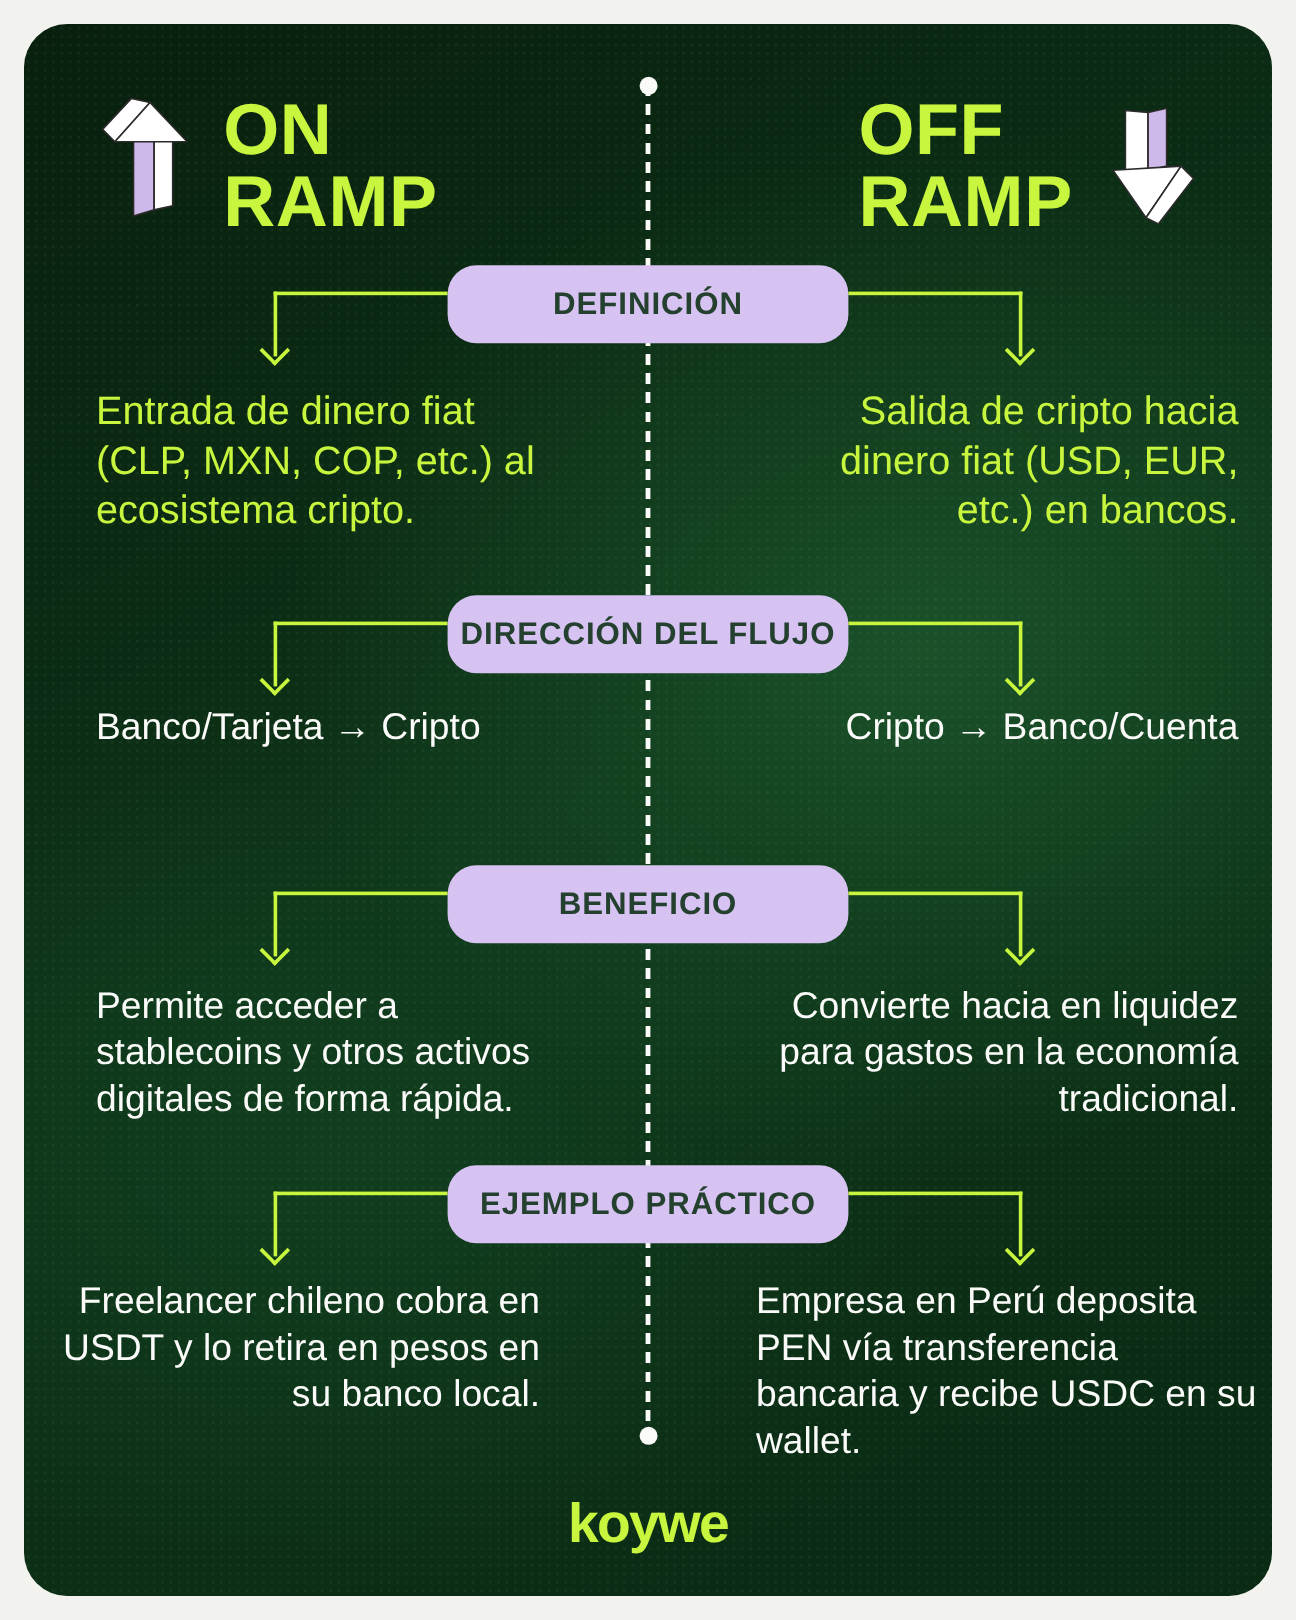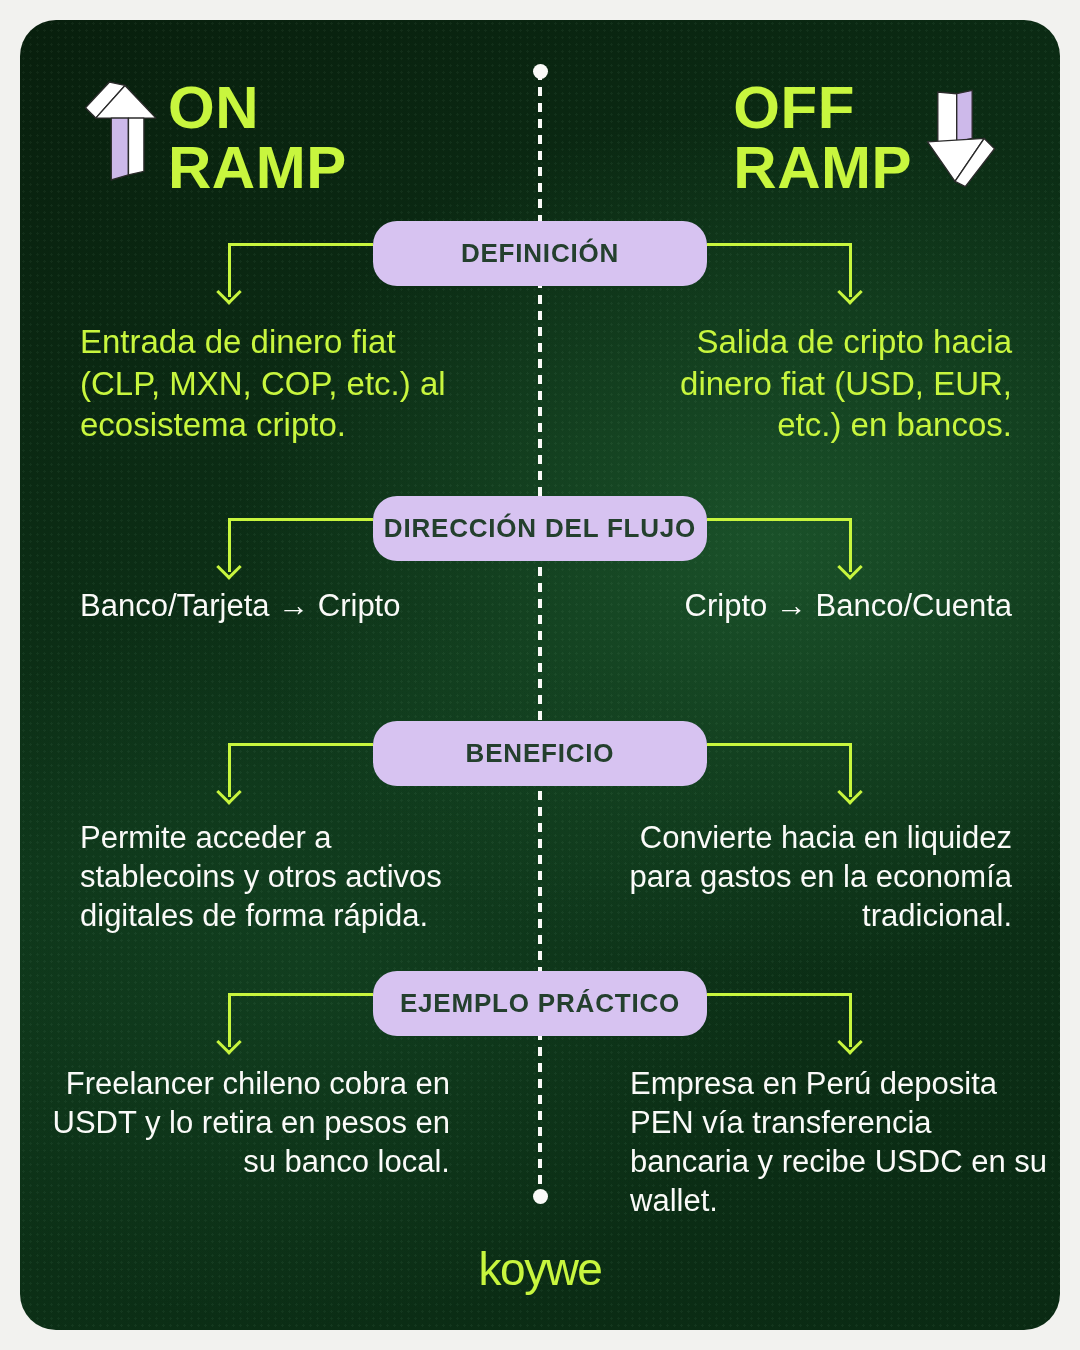--- a/index.html
+++ b/index.html
@@ -37,21 +37,21 @@
     z-index:1;
   }
   .center-dot{
     position:absolute;width:15px;height:15px;border-radius:50%;
     background:var(--white);z-index:1;
   }
   .center-dot.top{left:513px;top:44px;}
   .center-dot.bottom{left:513px;top:1169px;}
 
   
-  .hdr{position:absolute;display:flex;z-index:2;}
+  .hdr{position:absolute;display:flex;gap:18px;z-index:2;}
   .hdr-left{left:62px;top:52px;}
   .hdr-right{right:62px;top:52px;}
   .hdr-title{
     color:var(--lime);
     font-size:60px;font-weight:700;line-height:1.0;
     letter-spacing:0.5px;
     white-space:pre-line;
     padding-top:6px;
   }
   .hdr-right .hdr-title{}
@@ -81,33 +81,33 @@
   }
   .chev.left{left:200px;top:62px;}
   .chev.right{left:821px;top:62px;}
 
   .content{position:absolute;left:0;width:1040px;display:flex;justify-content:space-between;}
   .cell{
     font-size:31px;line-height:1.26;color:var(--white);
     white-space:pre-line;
   }
   .cell.left{margin-left:60px;width:430px;text-align:left;}
-  .cell.right{margin-right:48px;width:430px;text-align:right;}
+  .cell.right{margin-right:28px;width:430px;text-align:right;}
   .section.highlight .cell{color:var(--lime);font-size:33px;}
 
   
   #sec0{top:201px;} #sec0 .content{top:100px;}
   #sec1{top:476px;} #sec1 .content{top:90px;}
   #sec2{top:701px;} #sec2 .content{top:97px;}
   #sec3{top:951px;} #sec3 .content{top:93px;}
 
   .footer-logo{
     position:absolute;left:0;width:1040px;top:1222px;
     text-align:center;z-index:2;
-    color:var(--lime);font-size:46px;font-weight:400;letter-spacing:-1.5px;
+    color:var(--lime);font-size:46px;font-weight:700;letter-spacing:-1.5px;
   }
   svg .ink{stroke:#2b2b2b;stroke-width:1.6;stroke-linejoin:round;}
 </style>
 </head>
 <body>
 
 <div class="card">
 
   <div class="center-line"></div>
   <div class="center-dot top"></div>

